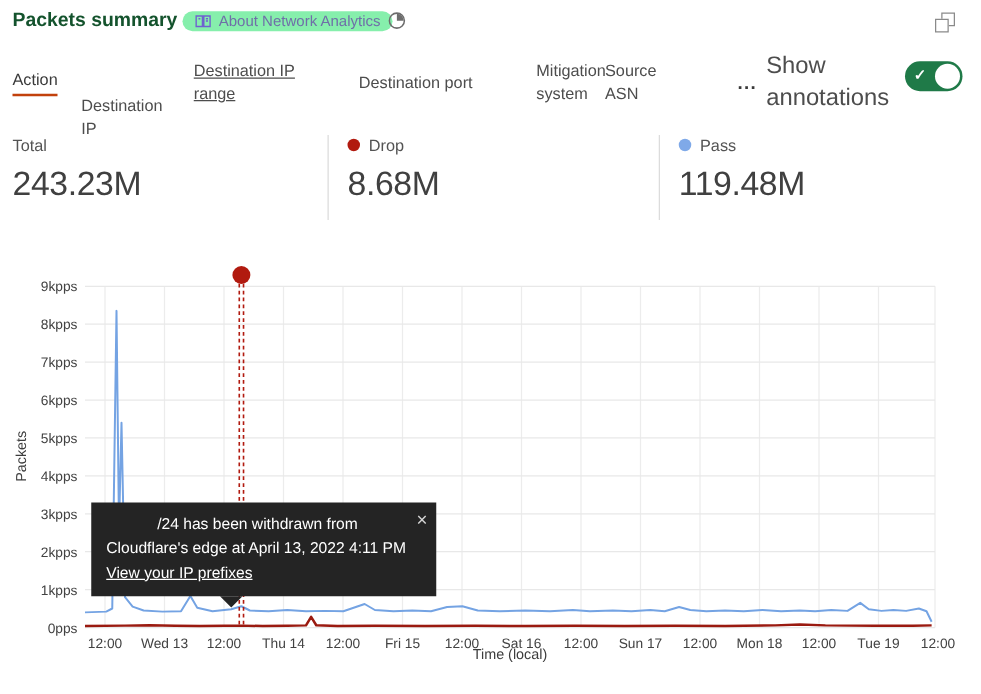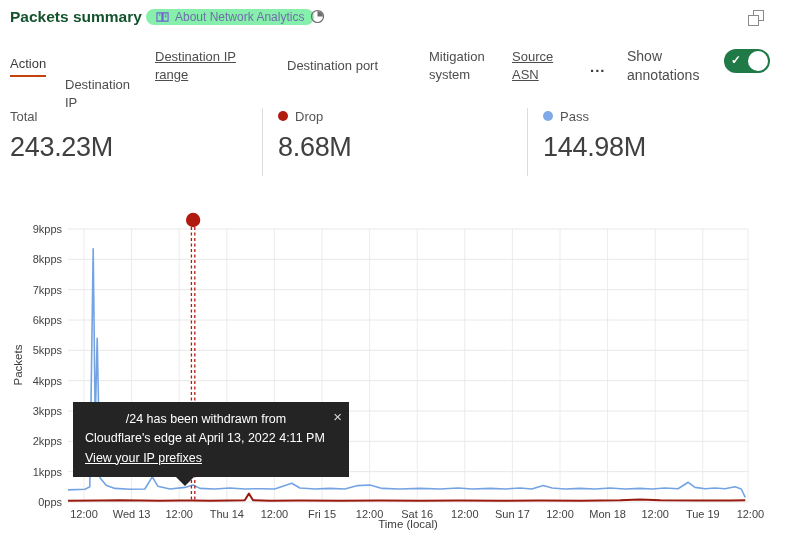--- a/index.html
+++ b/index.html
@@ -16,22 +16,22 @@
   .popout-ico .sq1{position:absolute;left:0;top:5px;width:9px;height:9px;border:1.4px solid #8a8a8a;background:#fff;}
   .popout-ico .sq2{position:absolute;left:5px;top:0;width:9px;height:9px;border:1.4px solid #8a8a8a;}
   .popout-ico .sq1{z-index:2;}
 
   
   .tab{position:absolute;top:47px;height:38px;display:flex;align-items:center;
     font-size:13px;color:#4d4d4d;line-height:1.35;cursor:pointer;}
   .tab.active .lbl{color:#3a3a3a;border-bottom:2px solid #c2410c;padding-bottom:3px;}
   .more-dots{position:absolute;left:590px;top:47px;height:38px;display:flex;align-items:center;
     font-size:15px;letter-spacing:1px;color:#3a3a3a;cursor:pointer;font-weight:700;}
-  .show-ann{position:absolute;left:627px;top:47px;height:38px;width:95px;display:flex;align-items:center;
-    font-size:14px;color:#4d4d4d;line-height:1.35;}
+  .show-ann{position:absolute;left:613px;top:47px;height:38px;width:95px;display:flex;align-items:center;
+    font-size:19px;color:#4d4d4d;line-height:1.35;}
   .toggle{position:absolute;left:724px;top:49px;width:46px;height:24px;background:#1f7a48;
     border-radius:12px;cursor:pointer;}
   .toggle .knob{position:absolute;right:2px;top:2px;width:20px;height:20px;background:#fff;border-radius:50%;}
   .toggle .chk{position:absolute;left:7px;top:4px;color:#fff;font-size:12px;font-weight:700;}
 
   
   .stat{position:absolute;top:108px;}
   .stat .lab-row{display:flex;align-items:center;gap:7px;font-size:13px;color:#545454;height:16px;}
   .stat .dot{width:10px;height:10px;border-radius:50%;}
   .stat .val{margin-top:8px;font-size:27px;color:#404040;letter-spacing:-0.3px;}
@@ -88,21 +88,21 @@
       </div>
       <div class="tab" style="left: 155px; max-width: 112px; text-decoration: underline;">
         <span class="lbl">Destination IP range</span>
       </div>
       <div class="tab" style="left: 287px; max-width: 92px;">
         <span class="lbl">Destination port</span>
       </div>
       <div class="tab" style="left: 397px; max-width: 94px; margin-left: 32px;">
         <span class="lbl">Mitigation system</span>
       </div>
-      <div class="tab" style="left: 512px; max-width: 62px; text-decoration: underline;">
+      <div class="tab" style="left: 484px; max-width: 62px;">
         <span class="lbl">Source ASN</span>
       </div>
     </div>
   <div class="more-dots">...</div>
   <div class="show-ann">Show annotations</div>
   <div class="toggle">
     <span class="chk">✓</span>
     <span class="knob"></span>
   </div>
 
@@ -118,21 +118,21 @@
           <span class="dot" style="background: rgb(177, 26, 15);"></span>
           <span>Drop</span>
         </div>
         <div class="val">8.68M</div>
       </div>
       <div class="stat" style="left: 543px;">
         <div class="lab-row">
           <span class="dot" style="background: rgb(127, 169, 232);"></span>
           <span>Pass</span>
         </div>
-        <div class="val">144.98M</div>
+        <div class="val">119.48M</div>
       </div>
       <div class="stat-divider" style="left: 262px;"></div>
       <div class="stat-divider" style="left: 527px;"></div>
     </div>
 
   <svg id="chart-svg" width="785" height="345">
       <line x1="84" x2="84" y1="19" y2="292" stroke="#ececec" stroke-width="1"></line>
       <text x="84" y="308" text-anchor="middle" class="tick">12:00</text>
       <line x1="131.6" x2="131.6" y1="19" y2="292" stroke="#ececec" stroke-width="1"></line>
       <text x="131.6" y="308" text-anchor="middle" class="tick">Wed 13</text>

